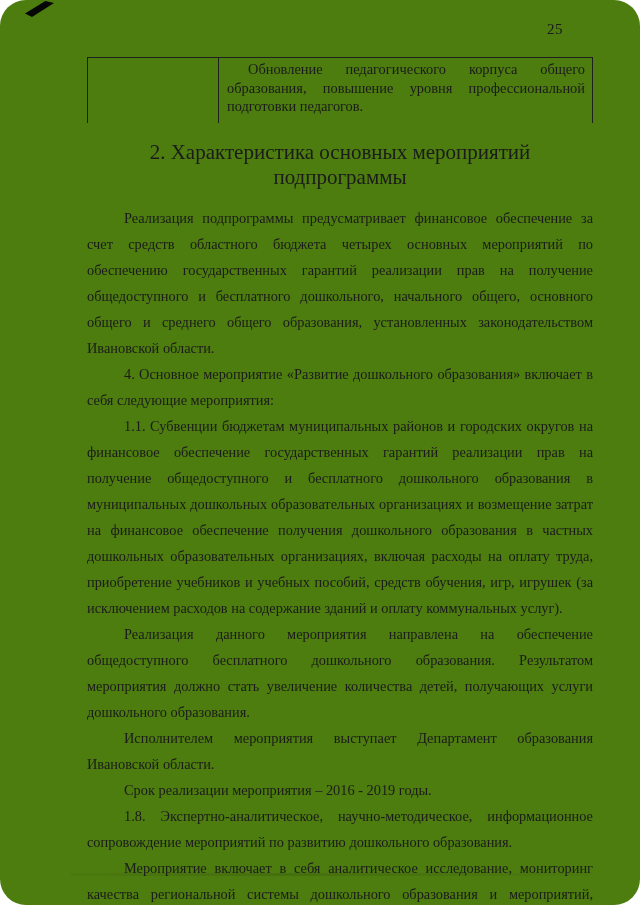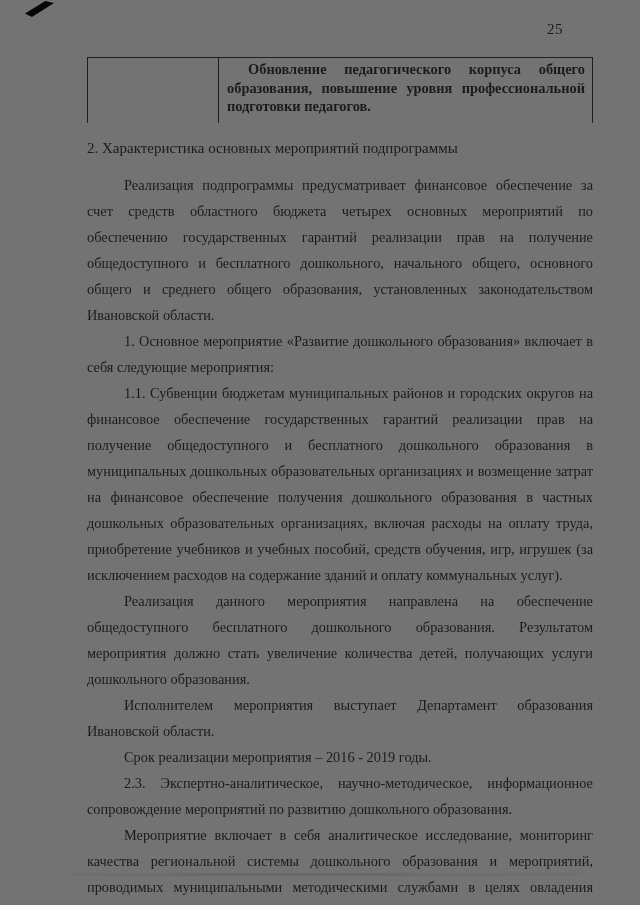--- a/index.html
+++ b/index.html
@@ -1,24 +1,25 @@
 <!DOCTYPE html>
 <html><head>
 <meta charset="utf-8">
 <style>
   * { margin: 0; padding: 0; box-sizing: border-box; }
   html, body { background: #ffffff; }
   .page {
     position: relative;
     width: 640px;
     height: 905px;
-    background: #737373;
+    background: #4d7c0f;
     color: #1b1b1b;
     font-family: "Liberation Serif", "DejaVu Serif", serif;
     overflow: hidden;
+    border-radius: 26px;
   }
   .corner-mark {
     position: absolute;
     left: 25px; top: 1px;
     width: 29px; height: 16px;
     background: #060606;
     clip-path: polygon(0 78%, 70% 0, 100% 12%, 24% 100%);
   }
   .page-number {
     position: absolute;
@@ -29,40 +30,39 @@
   }
   .column {
     position: absolute;
     left: 87px;
     top: 57px;
     width: 506px;
   }
   .cont-table {
     display: flex;
     border-top: 1.6px solid #1f1f1f;
-    font-weight: bold;
   }
   .cell-empty {
     width: 131px;
     border-left: 1.6px solid #1f1f1f;
   }
   .cell-text {
     flex: 1;
     border-left: 1.6px solid #1f1f1f;
     border-right: 1.6px solid #1f1f1f;
     padding: 2px 7px 7px 8px;
     font-size: 14.4px;
     line-height: 18.6px;
     text-align: justify;
     text-indent: 21px;
   }
   .heading {
     margin: 17px 0 15px;
-    text-align: left;
-    font-size: 15px;
+    text-align: center;
+    font-size: 21px;
     font-weight: normal;
   }
   .body p {
     font-size: 14.35px;
     line-height: 26px;
     text-align: justify;
     text-indent: 37px;
   }
   .body p.continues {
     text-align-last: justify;
@@ -90,26 +90,26 @@
 
     <div class="cont-table">
       <div class="cell-empty"></div>
       <div class="cell-text">Обновление педагогического корпуса общего образования, повышение уровня профессиональной подготовки педагогов.</div>
     </div>
 
     <h2 class="heading">2. Характеристика основных мероприятий подпрограммы</h2>
 
     <div class="body">
       <p>Реализация подпрограммы предусматривает финансовое обеспечение за счет средств областного бюджета четырех основных мероприятий по обеспечению государственных гарантий реализации прав на получение общедоступного и бесплатного дошкольного, начального общего, основного общего и среднего общего образования, установленных законодательством Ивановской области.</p>
-      <p>1. Основное мероприятие «Развитие дошкольного образования» включает в себя следующие мероприятия:</p>
+      <p>4. Основное мероприятие «Развитие дошкольного образования» включает в себя следующие мероприятия:</p>
       <p>1.1. Субвенции бюджетам муниципальных районов и городских округов на финансовое обеспечение государственных гарантий реализации прав на получение общедоступного и бесплатного дошкольного образования в муниципальных дошкольных образовательных организациях и возмещение затрат на финансовое обеспечение получения дошкольного образования в частных дошкольных образовательных организациях, включая расходы на оплату труда, приобретение учебников и учебных пособий, средств обучения, игр, игрушек (за исключением расходов на содержание зданий и оплату коммунальных услуг).</p>
       <p>Реализация данного мероприятия направлена на обеспечение общедоступного бесплатного дошкольного образования. Результатом мероприятия должно стать увеличение количества детей, получающих услуги дошкольного образования.</p>
       <p>Исполнителем мероприятия выступает Департамент образования Ивановской области.</p>
       <p>Срок реализации мероприятия – 2016 - 2019 годы.</p>
-      <p>2.3. Экспертно-аналитическое, научно-методическое, информационное сопровождение мероприятий по развитию дошкольного образования.</p>
+      <p>1.8. Экспертно-аналитическое, научно-методическое, информационное сопровождение мероприятий по развитию дошкольного образования.</p>
       <p class="continues">Мероприятие включает в себя аналитическое исследование, мониторинг качества региональной системы дошкольного образования и мероприятий, проводимых муниципальными методическими службами в целях овладения методами, приемами и технологиями внедрения федерального государственного стандарта дошкольного образования, поиска новых, наиболее рациональных форм и методов организации, проведения и обеспечения образовательного процесса в</p>
     </div>
 
   </div>
 
   <div class="bottom-smudge"></div>
 
 </div>
 
 </body></html>

